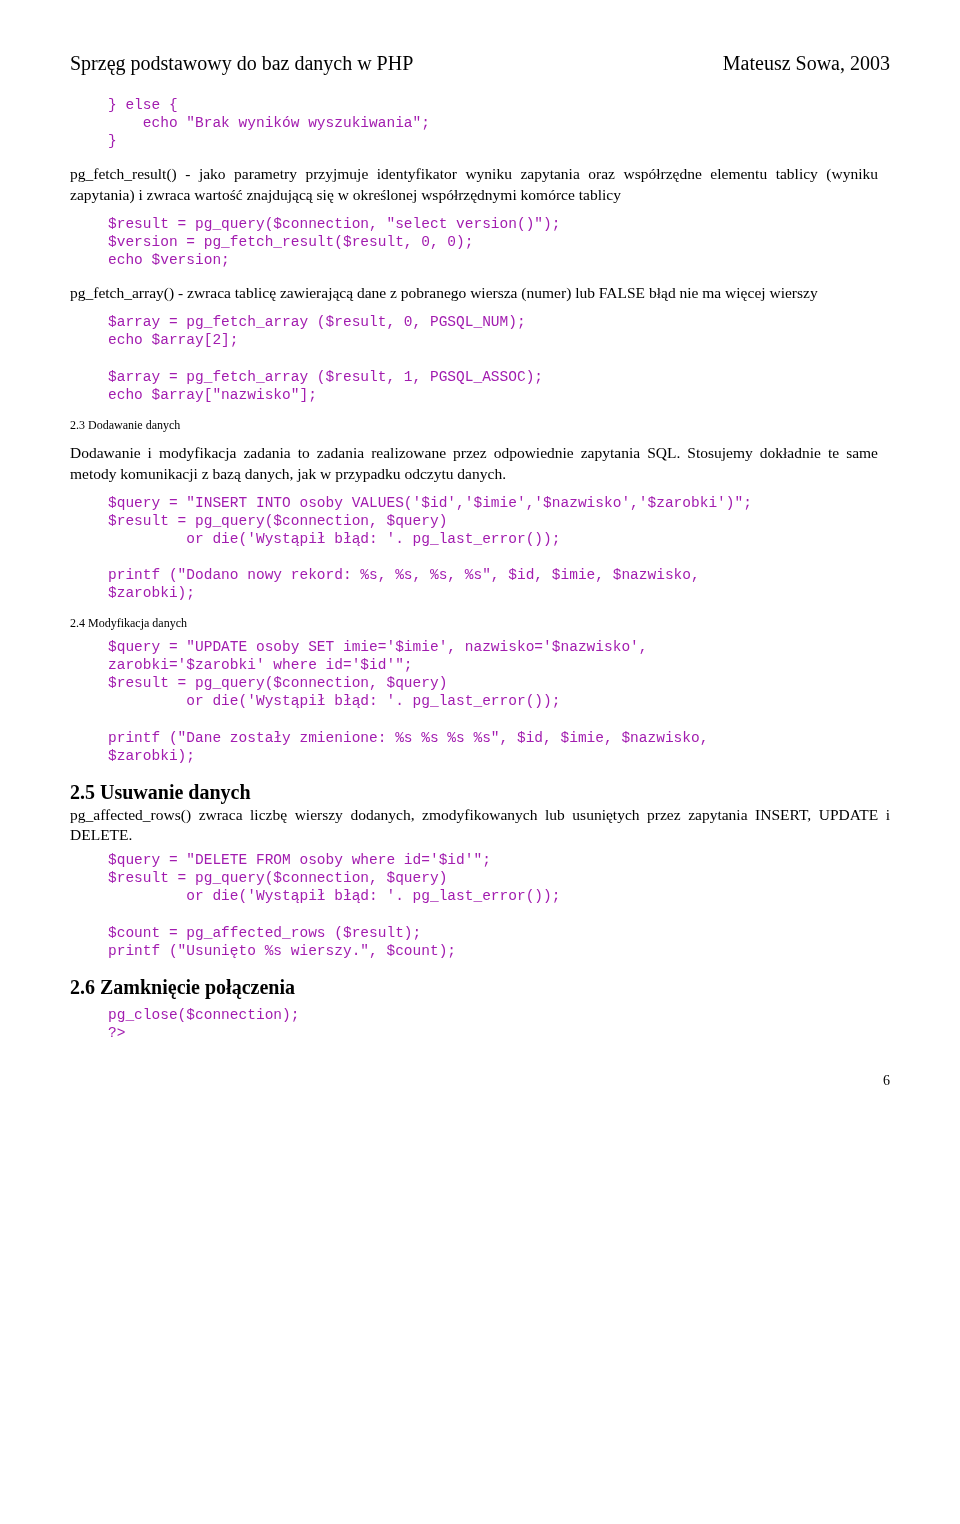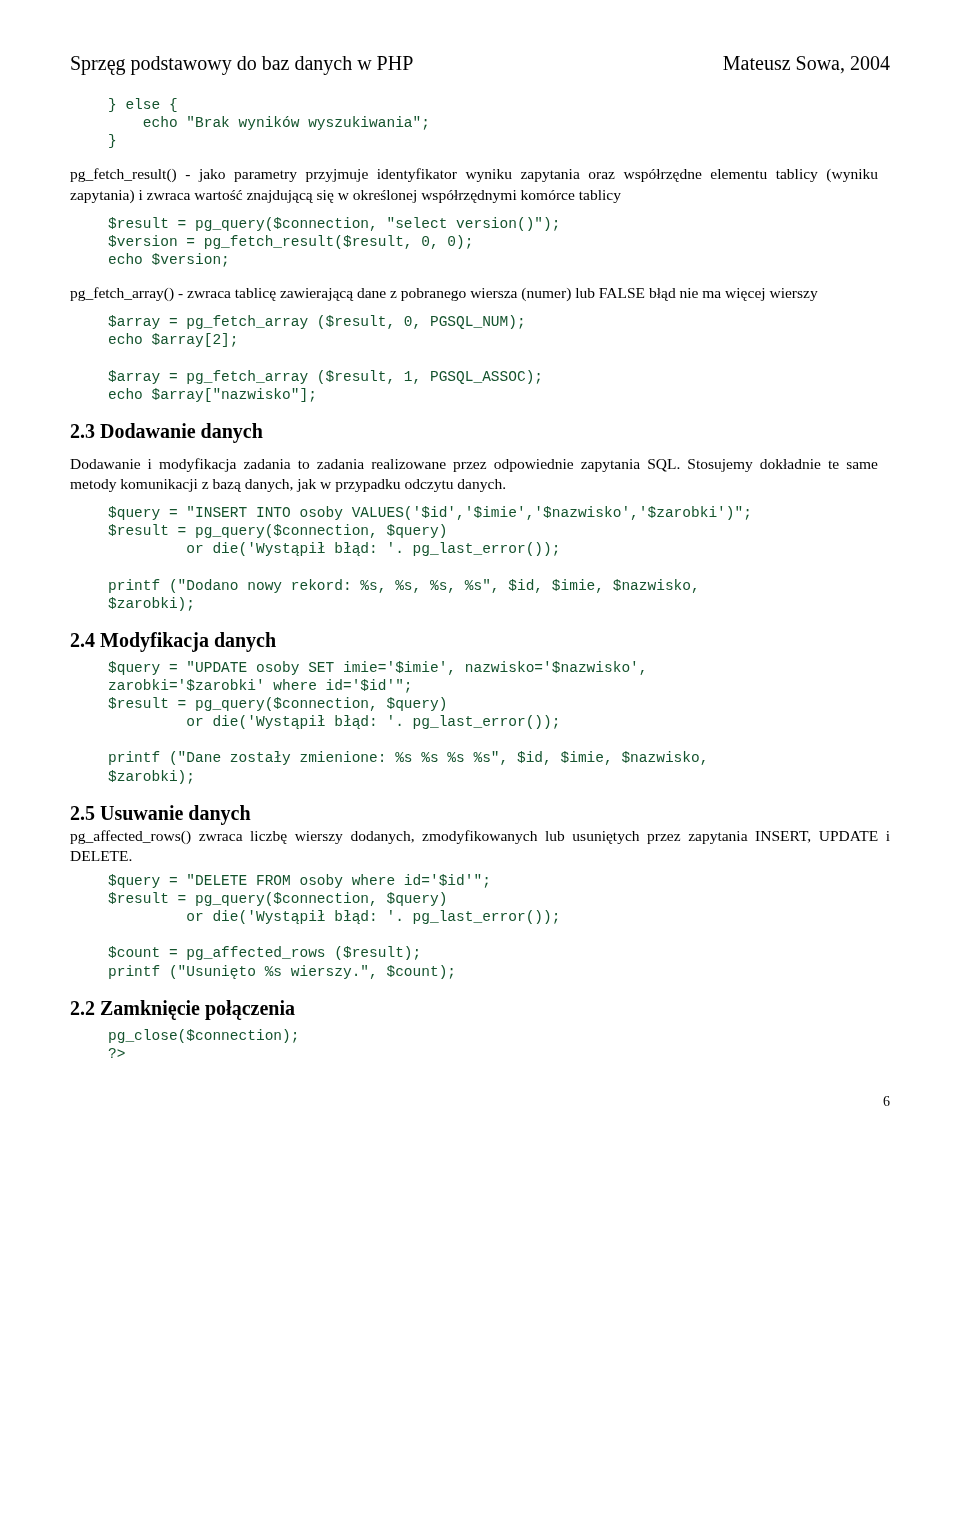--- a/index.html
+++ b/index.html
@@ -12,34 +12,34 @@
     line-height: 1.3;
   }
   .header {
     display: flex;
     justify-content: space-between;
     font-size: 20px;
     margin-bottom: 20px;
   }
   .code {
     font-family: "Courier New", Courier, monospace;
-    color: #14532d;
+    color: #a21caf;
     white-space: pre;
     font-size: 14.5px;
     margin: 6px 0 14px 38px;
     line-height: 1.25;
   }
   .body-text {
     text-align: justify;
     margin: 10px 12px 10px 0;
     font-size: 15.5px;
   }
   .heading {
-    font-weight: bold;
-    font-size: 20px;
+    font-weight: normal;
+    font-size: 12px;
     margin: 14px 0 6px 0;
   }
   .heading-inline {
     font-weight: bold;
     font-size: 20px;
     display: inline;
   }
   .after-heading {
     text-align: justify;
     font-size: 15.5px;
@@ -48,21 +48,21 @@
     text-align: right;
     font-size: 14px;
     margin-top: 30px;
   }
 </style>
 </head>
 <body>
 
 <div class="header">
   <span>Sprzęg podstawowy do baz danych w PHP</span>
-  <span>Mateusz Sowa, 2004</span>
+  <span>Mateusz Sowa, 2003</span>
 </div>
 
 <div class="code">} else {
     echo "Brak wyników wyszukiwania";
 }</div>
 
 <div class="body-text">pg_fetch_result() - jako parametry przyjmuje identyfikator wyniku zapytania oraz współrzędne elementu tablicy (wyniku zapytania) i zwraca wartość znajdującą się w określonej współrzędnymi komórce tablicy</div>
 
 <div class="code">$result = pg_query($connection, "select version()");
 $version = pg_fetch_result($result, 0, 0);
@@ -102,19 +102,19 @@
 </div>
 
 <div class="code">$query = "DELETE FROM osoby where id='$id'";
 $result = pg_query($connection, $query)
          or die('Wystąpił błąd: '. pg_last_error());
 
 $count = pg_affected_rows ($result);
 printf ("Usunięto %s wierszy.", $count);</div>
 
 <div class="after-heading">
-  <span class="heading-inline">2.2 Zamknięcie połączenia</span><br>
+  <span class="heading-inline">2.6 Zamknięcie połączenia</span><br>
 </div>
 
 <div class="code">pg_close($connection);
 ?&gt;</div>
 
 <div class="page-number">6</div>
 
 </body></html>

